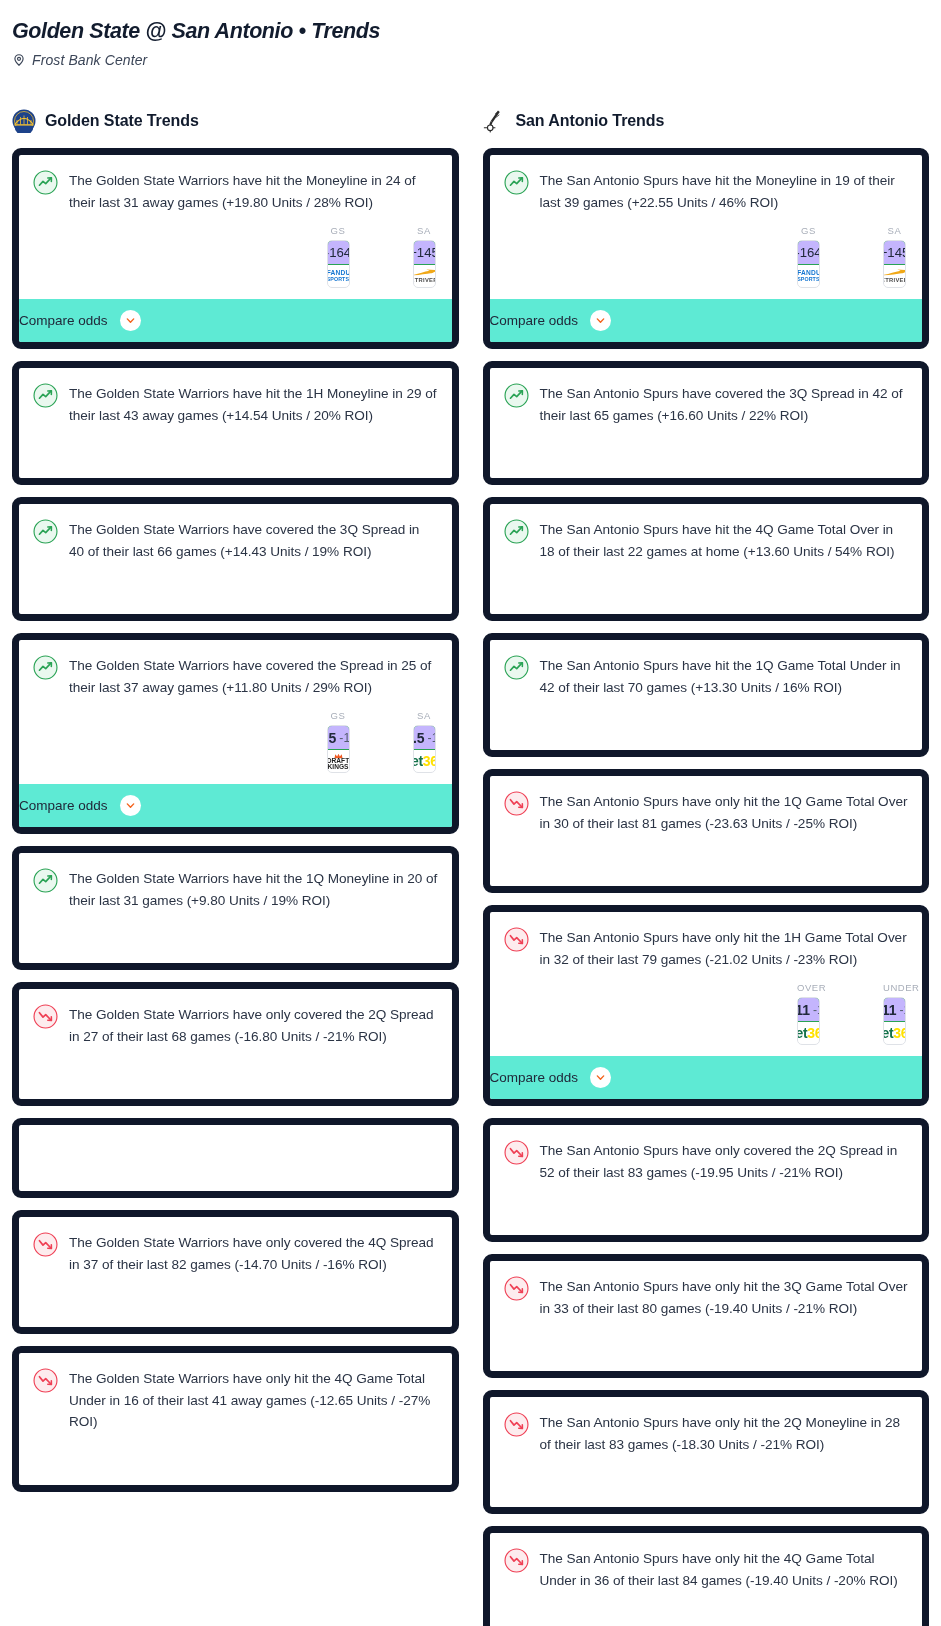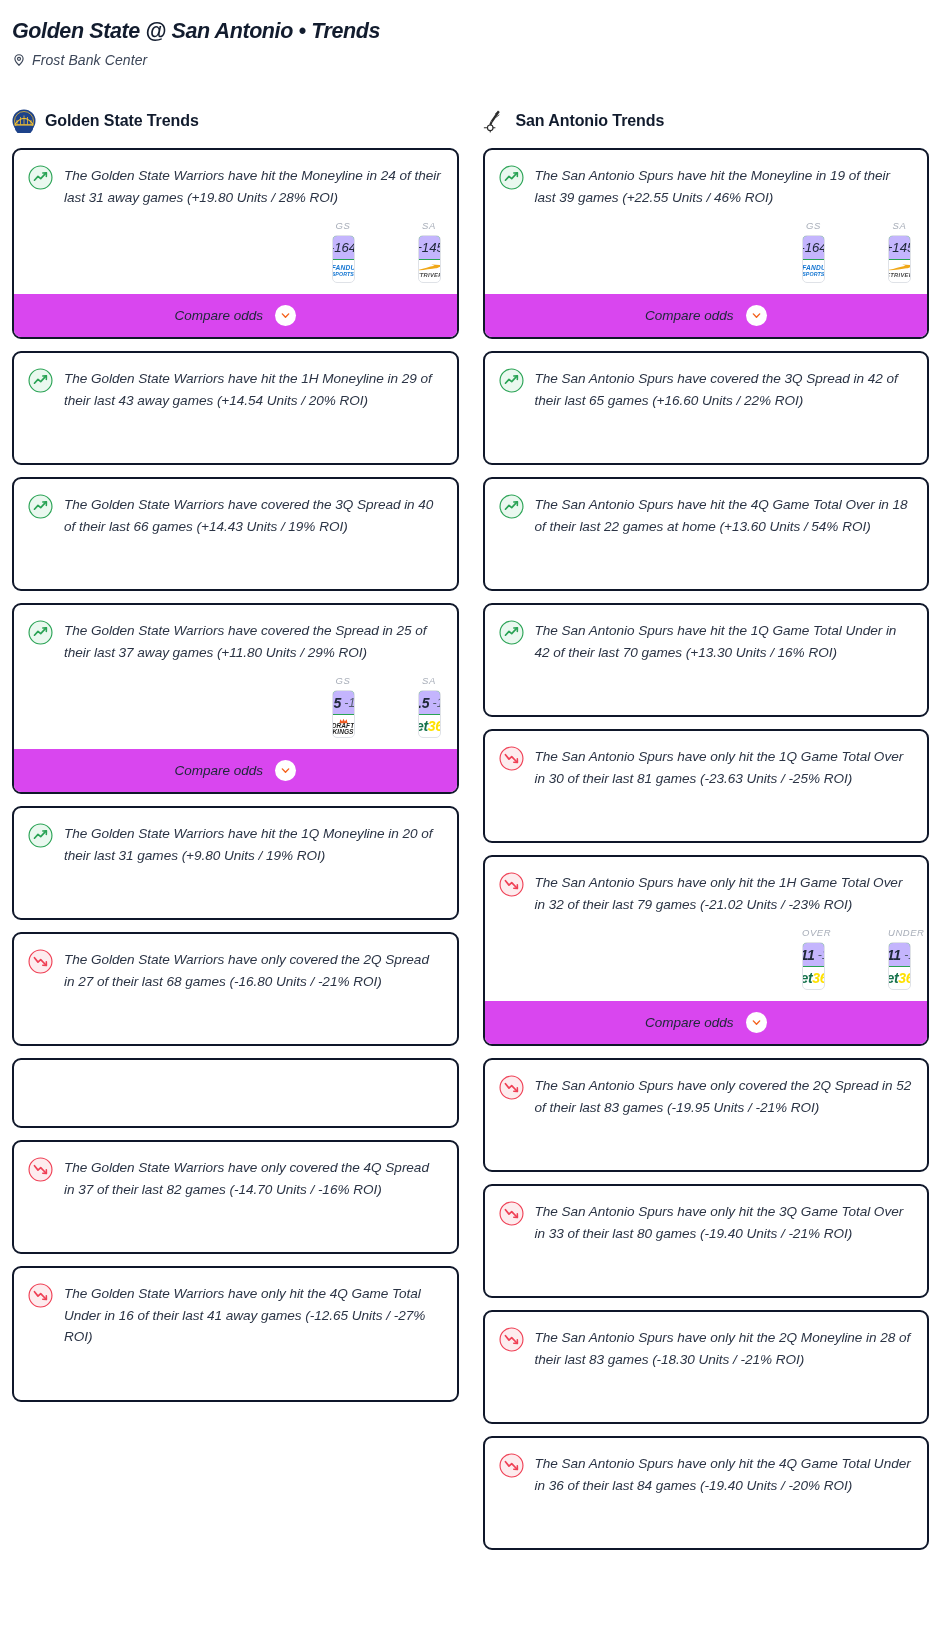--- a/index.html
+++ b/index.html
@@ -51,27 +51,26 @@
   .col-head-title {
     font-size: 16px;
     font-weight: bold;
     color: #111b2d;
     letter-spacing: -0.1px;
   }
   .team-logo { width: 24px; height: 24px; flex: 0 0 24px; display: block; }
 
   
   .trend-card {
-    border: 2px solid #0f172a;
+    border: 7px solid #0f172a;
     border-radius: 9px;
     background: #ffffff;
     margin-bottom: 12px;
     padding: 14px 14px 0 14px;
     overflow: hidden;
-    font-style: italic;
   }
   .trend-top { display: flex; gap: 11px; align-items: flex-start; }
   .trend-icon { width: 25px; height: 25px; flex: 0 0 25px; margin-top: 1px; }
   .trend-text {
     font-size: 13.6px;
     line-height: 21.5px;
     color: #2b3445;
     letter-spacing: -0.05px;
     padding-top: 1px;
   }
@@ -135,25 +134,25 @@
   .dk-crown { width: 9px; height: 6px; display: block; margin-bottom: -1px; }
   .dk-top { font-size: 6.6px; font-weight: bold; color: #1f1f1f; letter-spacing: 0px; }
   .dk-bot { font-size: 6.6px; font-weight: bold; color: #1f1f1f; letter-spacing: 0px; }
   .b365 { font-size: 14px; font-weight: bold; letter-spacing: -0.3px; }
   .b365 .g { color: #14714b; }
   .b365 .y { color: #ffe100; }
 
   
   .compare-bar {
     margin: 11px -14px 0 -14px;
-    background: #d946ef;
+    background: #5eead4;
     height: 43px;
     display: flex;
     align-items: center;
-    justify-content: center;
+    justify-content: flex-start;
     gap: 12px;
   }
   .compare-label {
     font-size: 13.5px;
     color: #20293a;
     font-weight: normal;
   }
   .chevron-circle {
     width: 21px; height: 21px; border-radius: 50%;
     background: #ffffff;

